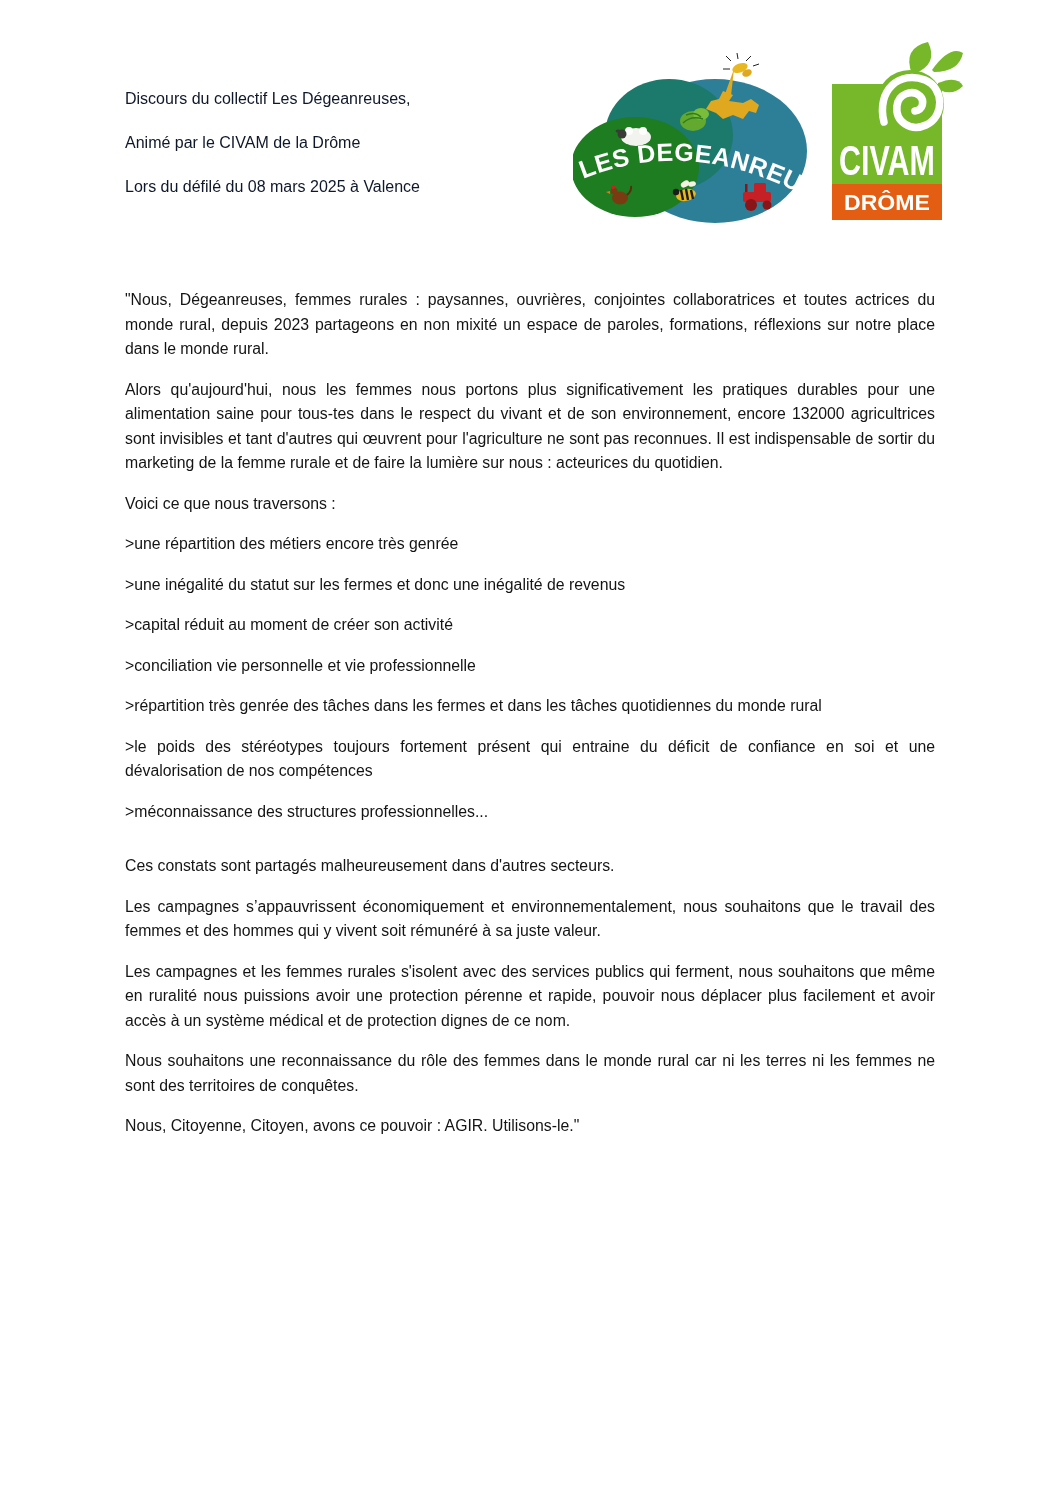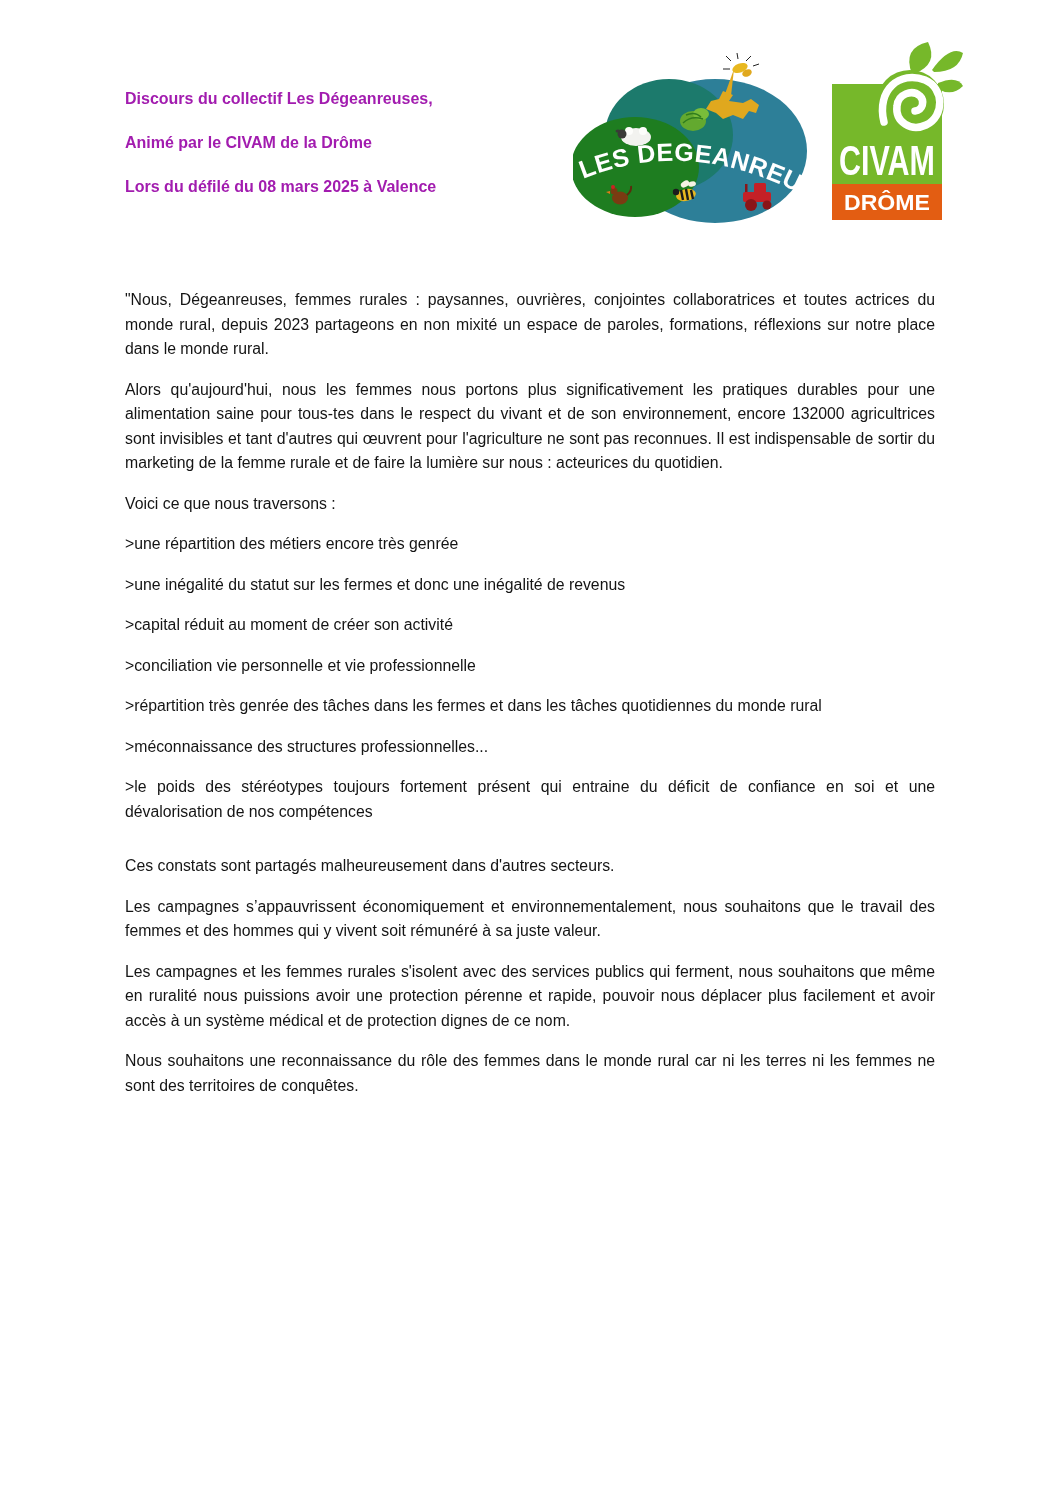--- a/index.html
+++ b/index.html
@@ -9,22 +9,22 @@
     width:1058px; height:1497px;
     background:#ffffff;
     font-family:"Liberation Sans", sans-serif;
     color:#1b1b1b;
     overflow:hidden;
   }
   .header-block {
     position:absolute; left:125px; top:90px; width:460px;
   }
   .header-block p {
-    font-size:16px; font-weight:bold; line-height:18px;
-    margin:0 0 26px 0; color:#a21caf;
+    font-size:16px; font-weight:normal; line-height:18px;
+    margin:0 0 26px 0; color:#0f172a;
   }
   .logo-deg {
     position:absolute; left:573px; top:53px; width:235px; height:175px;
   }
   .logo-civam {
     position:absolute; left:832px; top:42px; width:131px; height:180px;
   }
   .body-block {
     position:absolute; left:125px; top:288px; width:810px;
   }
@@ -134,21 +134,22 @@
 
   <div class="body-block">
     <p>"Nous, Dégeanreuses, femmes rurales :  paysannes, ouvrières, conjointes collaboratrices et toutes actrices du monde rural, depuis 2023 partageons en non mixité un espace de paroles, formations, réflexions sur notre place dans le monde rural.</p>
     <p>Alors qu'aujourd'hui, nous les femmes nous portons plus significativement les pratiques durables pour une alimentation saine pour tous-tes dans le respect du vivant et de son environnement, encore 132000 agricultrices sont invisibles et tant d'autres qui œuvrent pour l'agriculture ne sont pas reconnues. Il est indispensable de sortir du marketing de la femme rurale et de faire la lumière sur nous : acteurices du quotidien.</p>
     <p>Voici ce que nous traversons :</p>
     <p>&gt;une répartition des métiers encore très genrée</p>
     <p>&gt;une inégalité du statut sur les fermes et donc une inégalité de revenus</p>
     <p>&gt;capital réduit au moment de créer son activité</p>
     <p>&gt;conciliation vie personnelle et vie professionnelle</p>
     <p>&gt;répartition très genrée des tâches dans les fermes et dans les tâches quotidiennes du monde rural</p>
+    <p>&gt;le poids des stéréotypes toujours fortement présent qui entraine du déficit de confiance en soi et une dévalorisation de nos compétences</p>
     <p>&gt;méconnaissance des structures professionnelles...</p>
-    <p>&gt;le poids des stéréotypes toujours fortement présent qui entraine du déficit de confiance en soi et une dévalorisation de nos compétences</p>
     <p class="big-gap">Ces constats sont partagés malheureusement dans d'autres secteurs.</p>
     <p>Les campagnes s’appauvrissent économiquement et environnementalement, nous souhaitons que le travail des femmes et des hommes qui y vivent soit rémunéré à sa juste valeur.</p>
     <p>Les campagnes et les femmes rurales s'isolent avec des services publics qui ferment, nous souhaitons que même en ruralité nous puissions avoir une protection pérenne et rapide, pouvoir nous déplacer plus facilement et avoir accès à un système médical et de protection dignes de ce nom.</p>
     <p>Nous souhaitons une reconnaissance du rôle des femmes dans le monde rural car ni les terres ni les femmes ne sont des territoires de conquêtes.</p>
+    <p>Nous, Citoyenne, Citoyen, avons ce pouvoir : AGIR. Utilisons-le."</p>
   </div>
 
 </div>
 
 </body></html>

